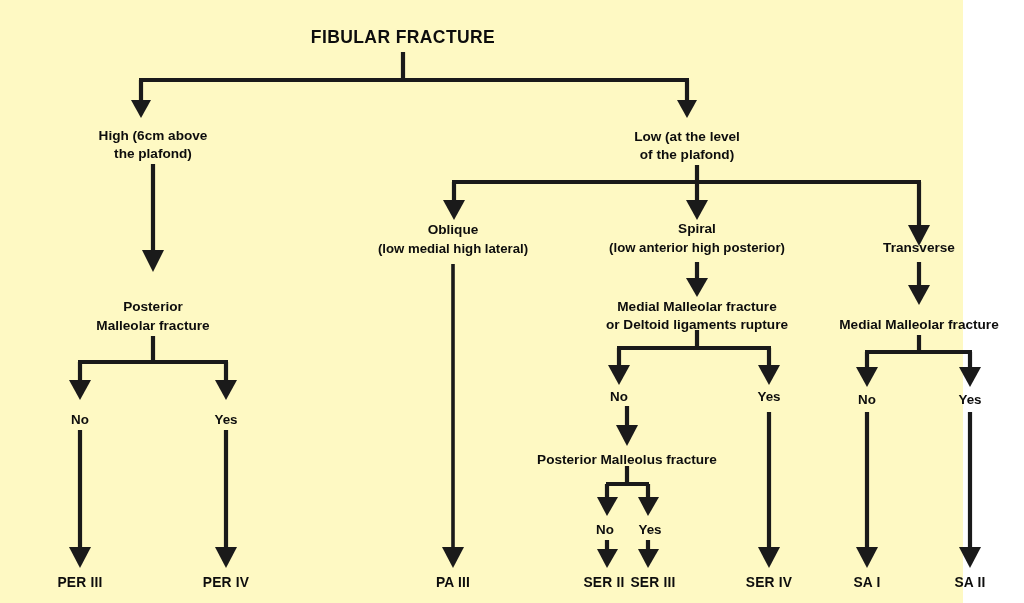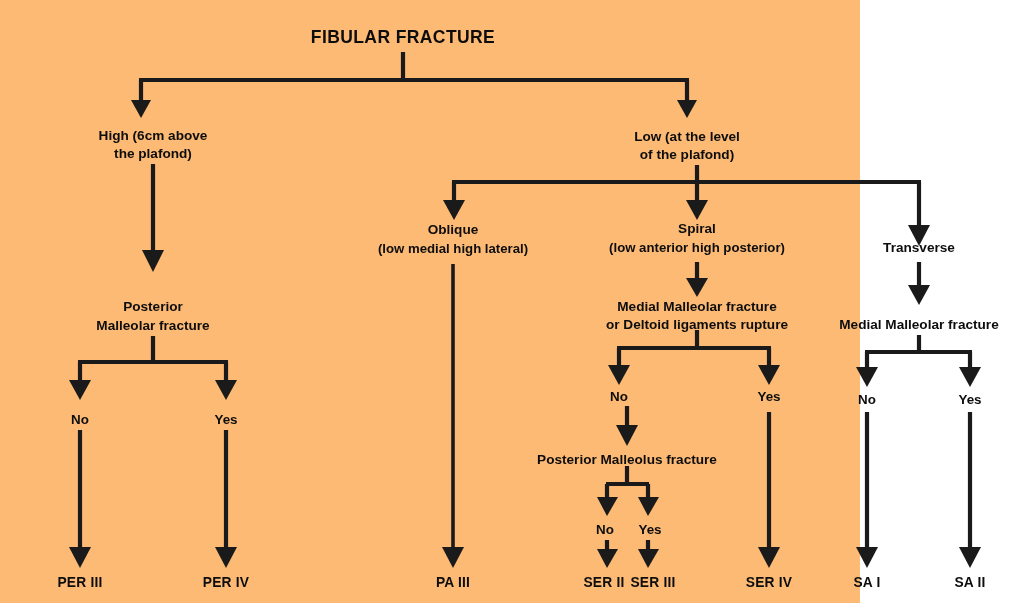--- a/index.html
+++ b/index.html
@@ -9,23 +9,23 @@
     background: #ffffff;
   }
   body {
     width: 1024px;
     height: 603px;
     overflow: hidden;
     font-family: "Liberation Sans", sans-serif;
   }
   #chart-root {
     position: relative;
-    width: 860px;
+    width: 963px;
     height: 603px;
-    background: #fdba74;
+    background: #fef9c3;
   }
   #flow-svg {
     position: absolute;
     top: 0;
     left: 0;
     width: 1024px;
     height: 603px;
   }
   .flow-line {
     stroke: #1a1a1a;

